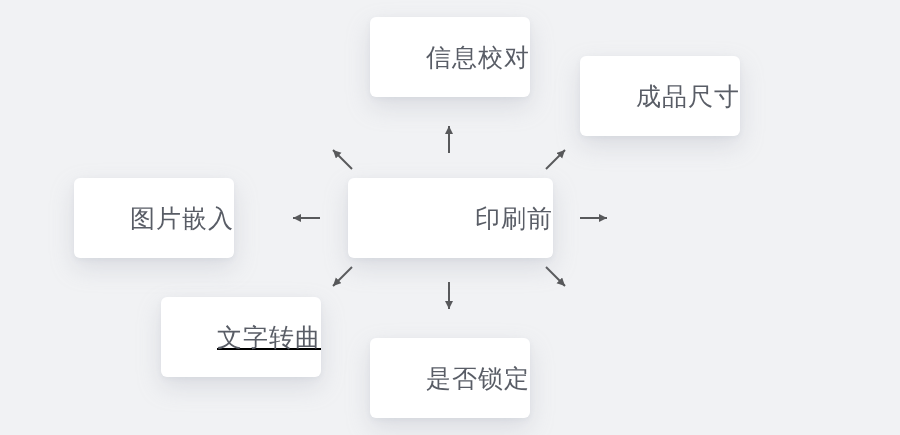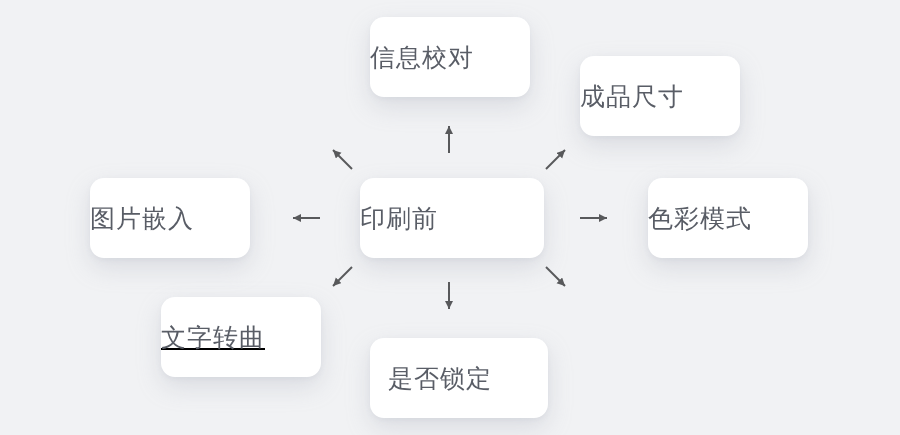--- a/index.html
+++ b/index.html
@@ -12,41 +12,41 @@
     height: 435px;
     background: #f1f2f4;
     overflow: hidden;
     font-family: "Liberation Sans", "DejaVu Sans", sans-serif;
   }
   .node {
     position: absolute;
     width: 160px;
     height: 80px;
     background: #ffffff;
-    border-radius: 14px;
+    border-radius: 6px;
     box-shadow: 0 10px 24px rgba(160, 166, 180, 0.28), 0 2px 5px rgba(160, 166, 180, 0.12);
     display: flex;
     align-items: center;
-    justify-content: flex-start;
+    justify-content: flex-end;
   }
   .node-label {
     font-size: 25px;
     font-weight: 500;
     color: #595d66;
     letter-spacing: 1px;
     white-space: nowrap;
   }
-  .node-center       { left: 360px; top: 178px; width: 184px; }
+  .node-center       { left: 348px; top: 178px; width: 205px; }
   .node-top          { left: 370px; top: 17px;  }
   .node-top-left     { left: 160px; top: 58px;  }
   .node-top-right    { left: 580px; top: 56px;  }
-  .node-left         { left: 90px;  top: 178px; }
+  .node-left         { left: 74px;  top: 178px; }
   .node-right        { left: 648px; top: 178px; }
   .node-bottom-left  { left: 161px; top: 297px; text-decoration: underline; }
-  .node-bottom       { left: 370px; top: 338px; padding-left: 18px; }
+  .node-bottom       { left: 370px; top: 338px; }
   .node-bottom-right { left: 580px; top: 297px; }
   .arrow-layer {
     position: absolute;
     left: 0;
     top: 0;
     width: 900px;
     height: 435px;
     pointer-events: none;
   }
   .arrow-layer line {
@@ -85,23 +85,20 @@
 
 
   <div class="node node-top-right">
     <span class="node-label">成品尺寸</span>
   </div>
 
   <div class="node node-left">
     <span class="node-label">图片嵌入</span>
   </div>
 
-  <div class="node node-right">
-    <span class="node-label">色彩模式</span>
-  </div>
 
   <div class="node node-bottom-left">
     <span class="node-label">文字转曲</span>
   </div>
 
   <div class="node node-bottom">
     <span class="node-label">是否锁定</span>
   </div>
 
 

